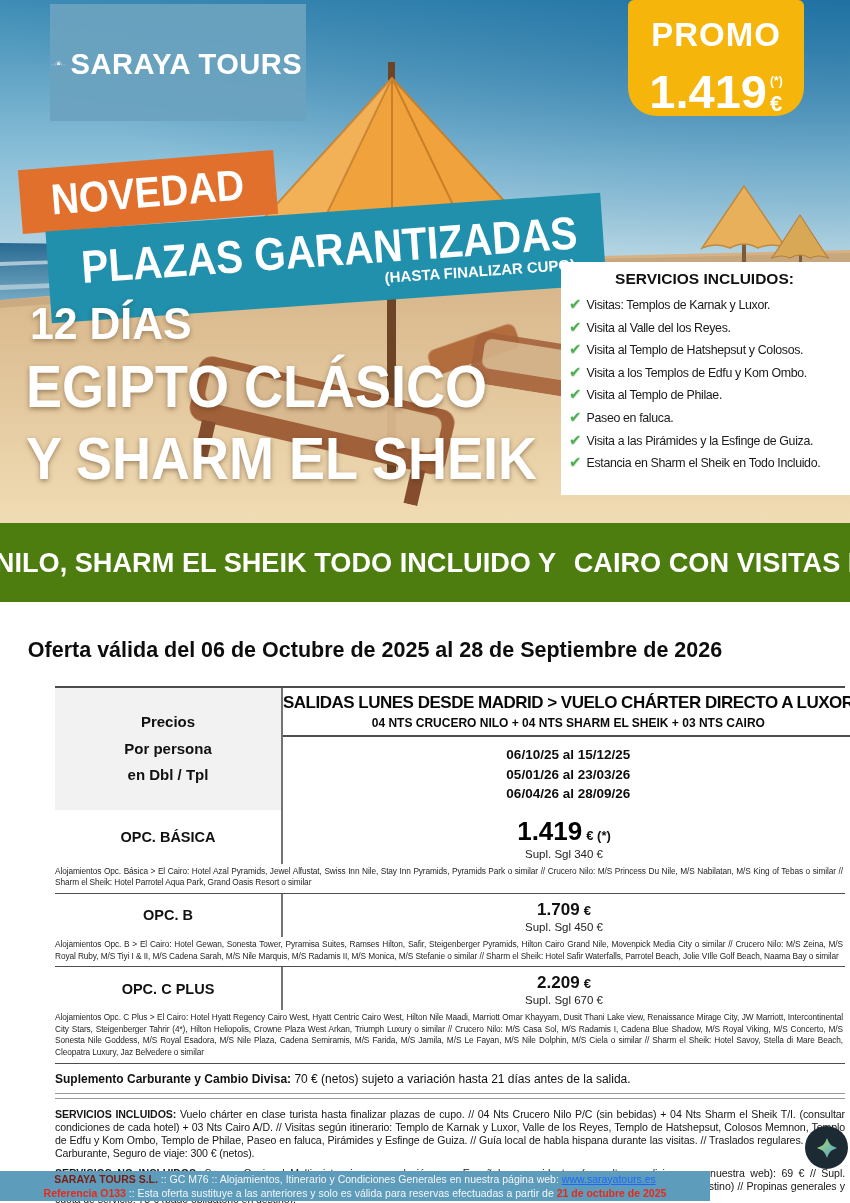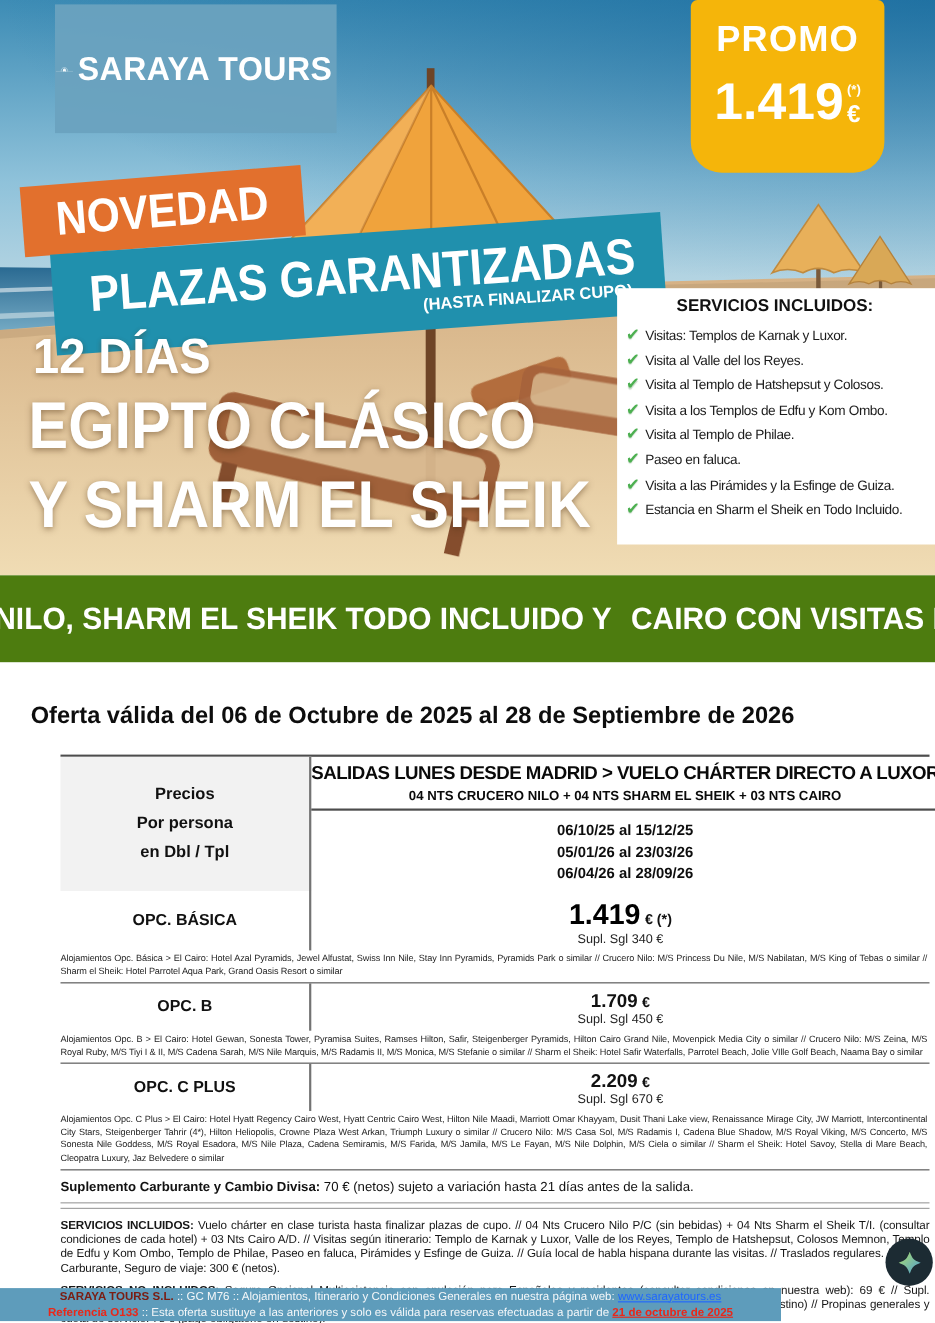--- a/index.html
+++ b/index.html
@@ -10,21 +10,21 @@
   .hero{position:absolute;left:0;top:0;width:850px;height:523px;overflow:hidden;}
   .hero svg{display:block;}
 
   
   .logo-box{position:absolute;left:50px;top:4px;width:256px;height:117px;
     background:rgba(106,162,191,0.95);display:flex;align-items:center;}
   .logo-name{color:#ffffff;font-weight:bold;font-size:30px;letter-spacing:.5px;margin-top:3px;
     transform:scaleX(.97);white-space:nowrap;}
 
   
-  .promo{position:absolute;left:628px;top:0;width:176px;height:157px;background:#f5b50a;
+  .promo{position:absolute;left:628px;top:0;width:176px;height:116px;background:#f5b50a;
     border-radius:6px 6px 28px 28px;text-align:center;color:#fff;}
   .promo-label{font-size:33px;font-weight:bold;letter-spacing:1px;margin-top:16px;}
   .promo-price-row{display:flex;justify-content:center;align-items:flex-end;margin-top:14px;line-height:1;}
   .promo-price{font-size:47px;font-weight:bold;}
   .promo-cur-col{display:flex;flex-direction:column;align-items:flex-start;margin-left:3px;}
   .promo-ast{font-size:12px;font-weight:bold;}
   .promo-cur{font-size:22px;font-weight:bold;margin-top:6px;}
 
   
   .novedad{position:absolute;left:20px;top:160px;width:256px;height:64px;background:#e2702d;
@@ -95,21 +95,21 @@
   .fine{font-size:10.6px;color:#161616;line-height:1.24;text-align:justify;margin:0 0 7px;letter-spacing:-.1px;}
   .fine b{font-weight:bold;}
 
   
   .footer{position:absolute;left:0;top:1171px;width:710px;height:30px;background:#5e9cbb;
     display:flex;flex-direction:column;align-items:center;justify-content:center;gap:1px;}
   .footer-line{font-size:10.5px;color:#f4f7f9;white-space:nowrap;line-height:13px;}
   .f-company{color:#7a1d12;font-weight:bold;}
   .f-link{color:#1f66ff;text-decoration:underline;cursor:pointer;}
   .f-ref{color:#e8281a;font-weight:bold;}
-  .f-date{color:#e8281a;font-weight:bold;text-decoration:underline;}
+  .f-date{color:#e8281a;font-weight:bold;}
 
   
   .chat{position:absolute;left:805px;top:1126px;width:43px;height:43px;border-radius:50%;
     background:#1c2b33;display:flex;align-items:center;justify-content:center;cursor:pointer;}
 </style>
 </head>
 <body>
 
 <div class="page">
 

